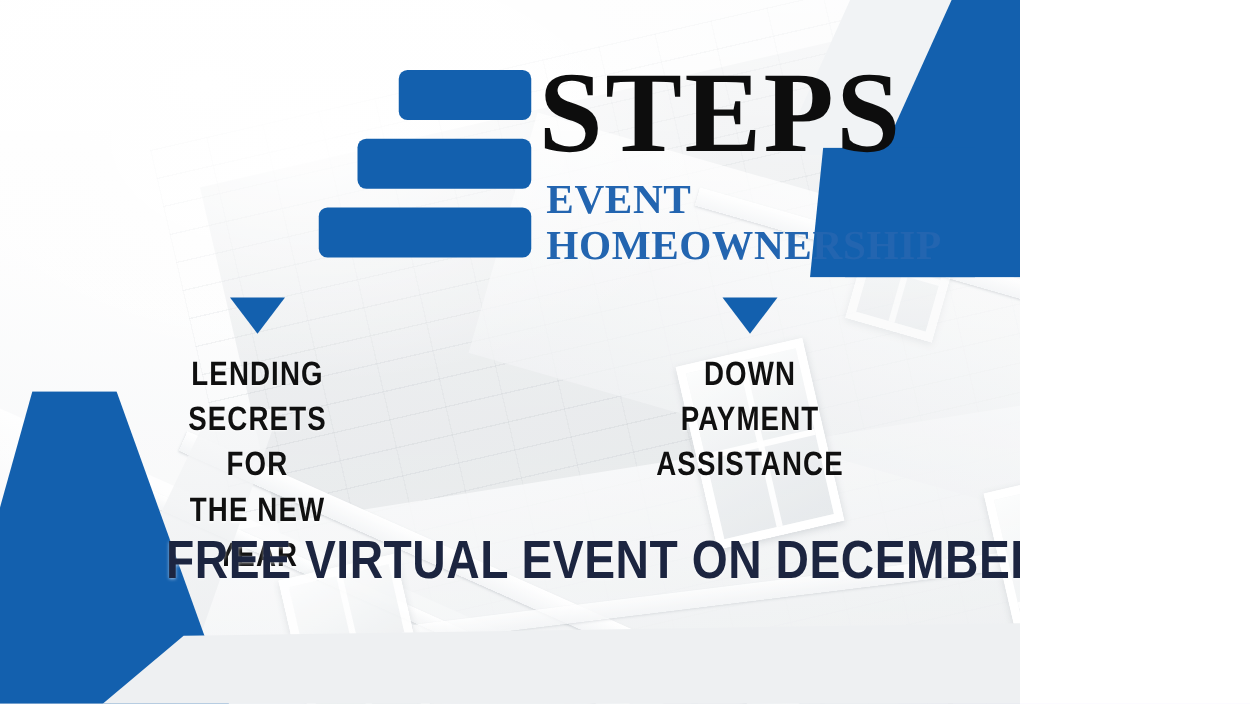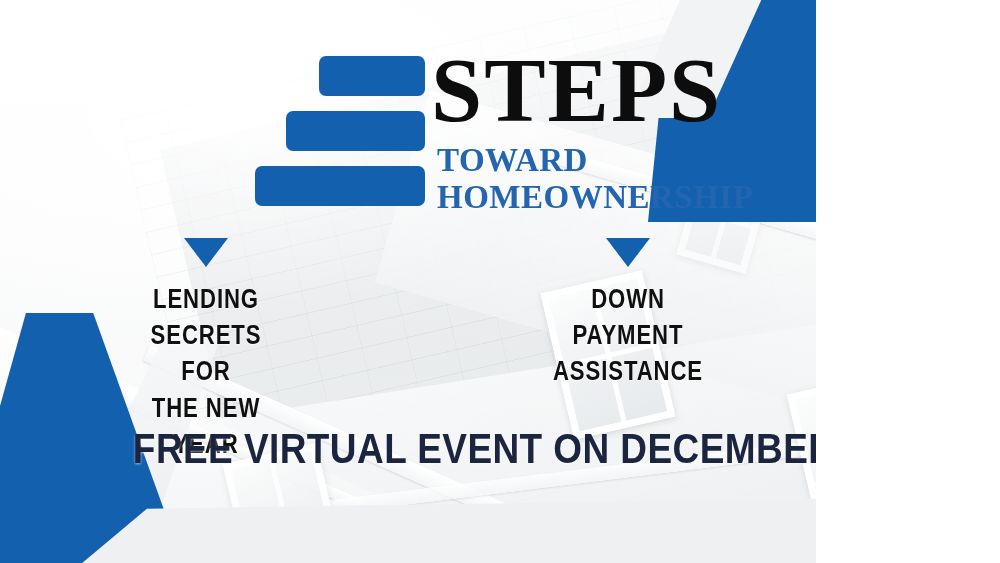--- a/index.html
+++ b/index.html
@@ -145,21 +145,21 @@
     position:absolute; left:182px; top:90px;
     font-family:"Liberation Serif", serif;
     font-weight:700; font-size:33px; line-height:1.13;
     color:#2365B0; letter-spacing:.5px;
   }
 
   
   .topics { position:absolute; left:96px; top:238px; width:820px; height:145px; }
   .topic { position:absolute; top:0; width:200px; text-align:center; }
   .t1 { left:10px; }  .t2 { left:222px; }
-  .t3 { left:432px;text-align:center; } .t4 { left:630px; }
+  .t3 { left:404px;text-align:center; } .t4 { left:630px; }
 
   .tri {
     width:0; height:0; margin:0 auto 14px auto;
     border-left:22px solid transparent;
     border-right:22px solid transparent;
     border-top:29px solid var(--brand,#1360AE);
   }
   .topic-label {
     font-family:"Liberation Sans Narrow","Liberation Sans", sans-serif;
     font-weight:700; font-size:27px; line-height:1.34;
@@ -232,21 +232,21 @@
   <div class="shape bl-blue"></div>
   <div class="shape bottom-band"></div>
 
   <div class="logo">
     <div class="bars">
       <div class="bar bar-1"></div>
       <div class="bar bar-2"></div>
       <div class="bar bar-3"></div>
     </div>
     <div class="logo-word">STEPS</div>
-    <div class="logo-sub">TOWARD
+    <div class="logo-sub">EVENT
 HOMEOWNERSHIP</div>
   </div>
 
   <div class="topics">
     <div class="topic t1">
       <div class="tri"></div>
       <div class="topic-label">LENDING
 SECRETS FOR
 THE NEW YEAR</div>
     </div>

